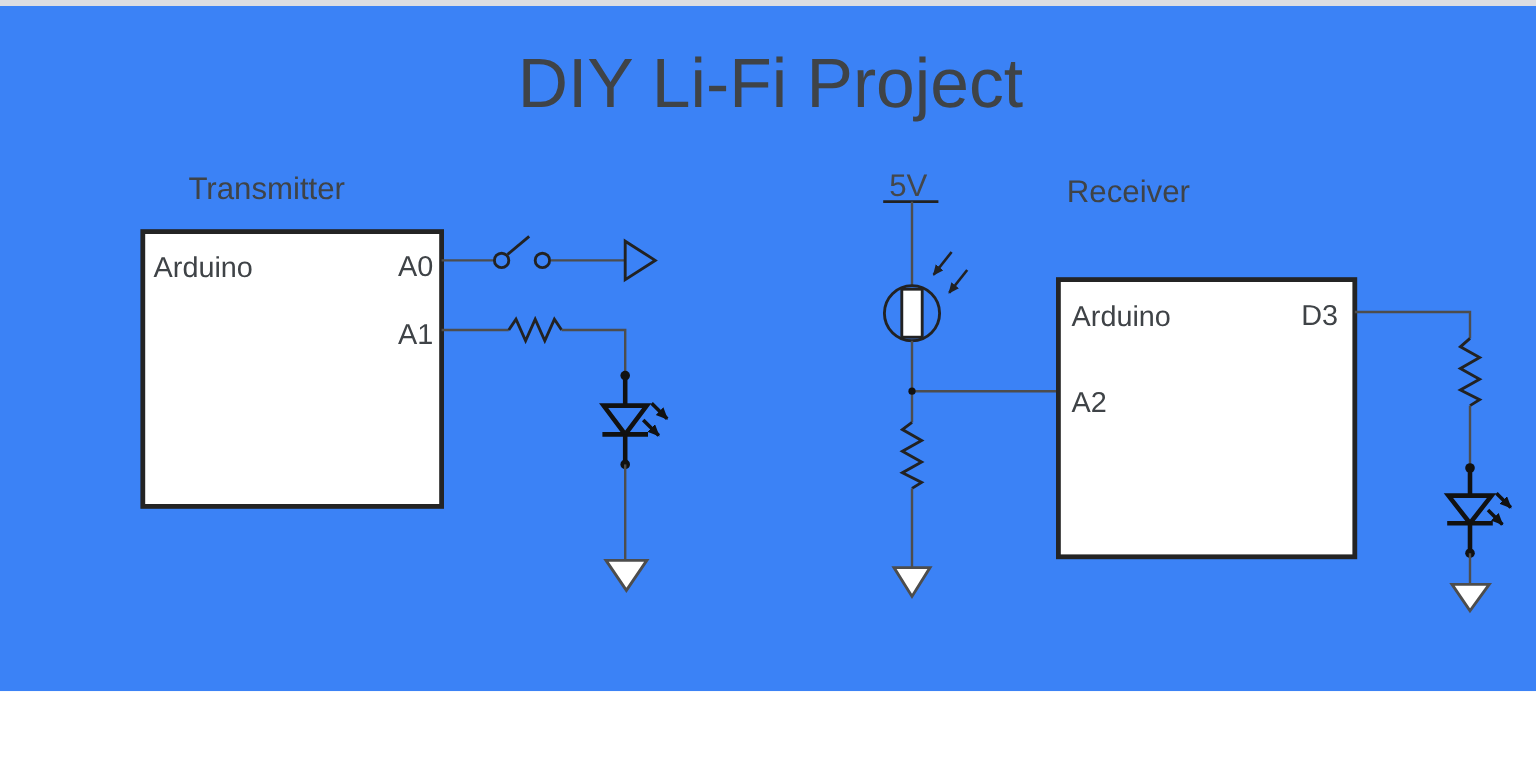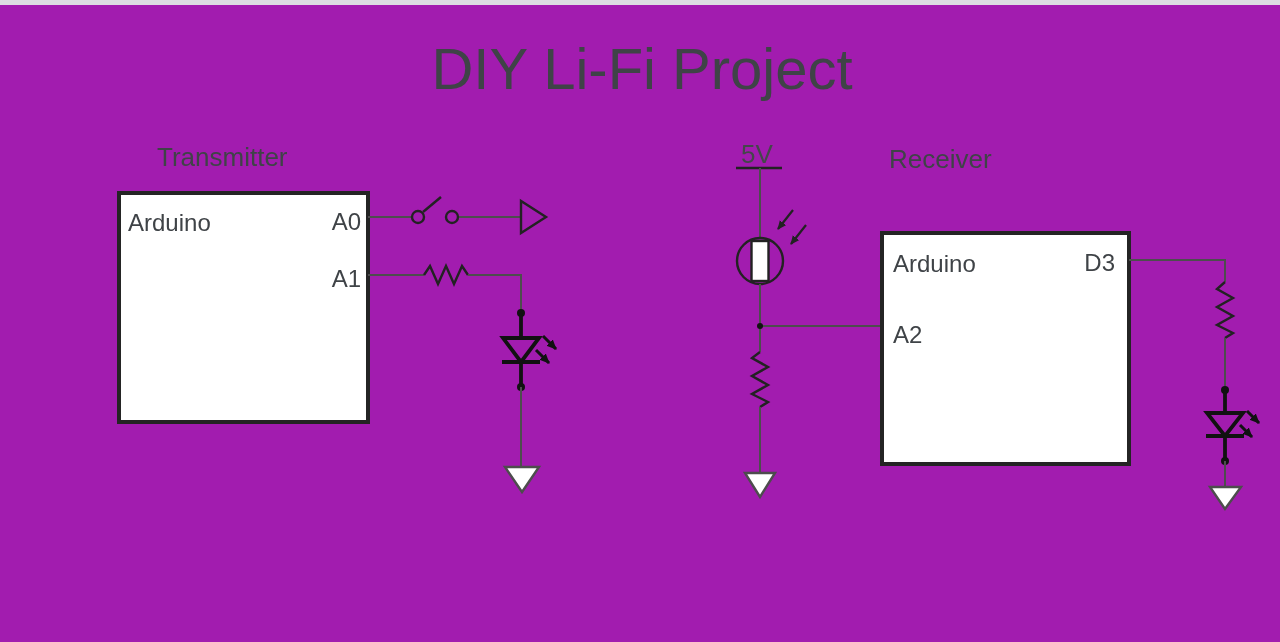--- a/index.html
+++ b/index.html
@@ -1,16 +1,16 @@
 <!DOCTYPE html>
 <html><head>
 <meta charset="utf-8">
 <style>
   html,body{margin:0;padding:0;background:#ffffff;}
-  .page{position:relative;width:1280px;height:642px;background:#a21caf;overflow:hidden;
+  .page{position:relative;width:1280px;height:576px;background:#3b82f6;overflow:hidden;
         font-family:"Liberation Sans",sans-serif;}
   .topbar{position:absolute;left:0;top:0;width:1280px;height:5px;background:#dcdde2;}
   svg{position:absolute;left:0;top:0;}
   text{fill:#3f4347;font-family:"Liberation Sans",sans-serif;}
   .title{font-size:58px;font-weight:500;}
   .seclabel{font-size:26px;}
   .pin{font-size:24px;}
   .supply{font-size:26px;fill:#44474a;}
   .wire{stroke:#4d4d4d;stroke-width:2;fill:none;}
   .comp{stroke:#222222;stroke-width:2.4;fill:none;}

